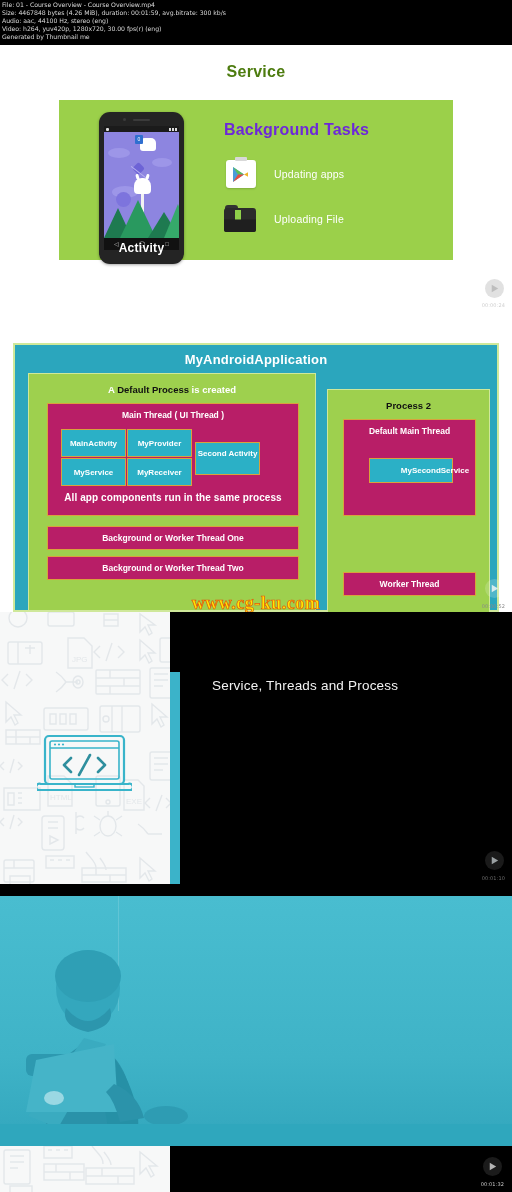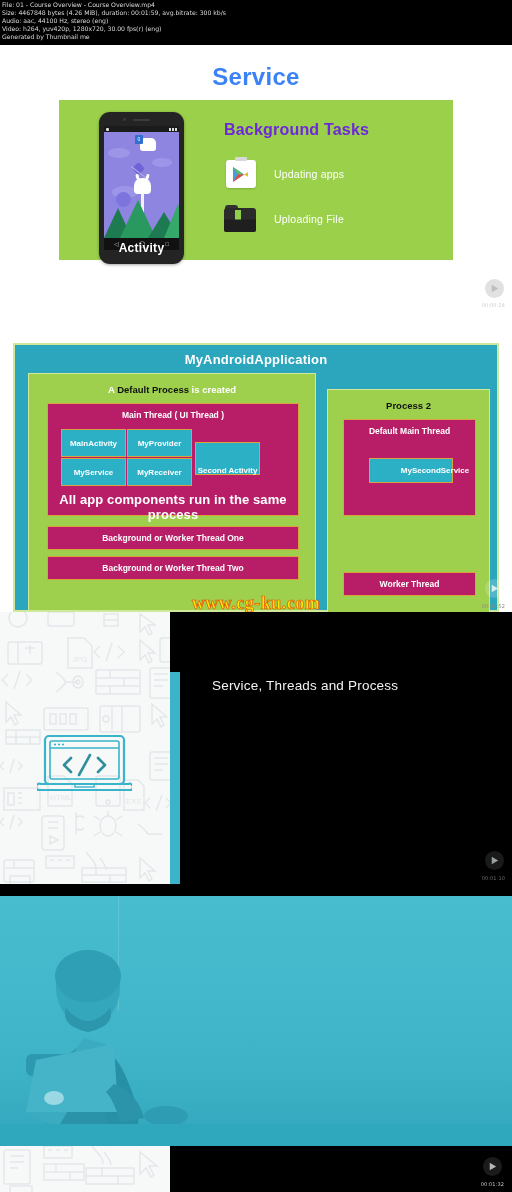--- a/index.html
+++ b/index.html
@@ -31,21 +31,21 @@
   .play-badge svg { width: 11px; height: 11px; display: block; }
   .ts {
     position: absolute; font-family: "DejaVu Sans", sans-serif;
     font-size: 5px; letter-spacing: 0.1px; white-space: nowrap;
   }
 
   
   #p1 { left: 0; top: 45px; width: 512px; height: 267px; background: #ffffff; }
   #p1 .title {
     position: absolute; left: 0; top: 18px; width: 512px; text-align: center;
-    color: #3b82f6; font-size: 24px; font-weight: bold; letter-spacing: .3px;
+    color: #4d7c0f; font-size: 16px; font-weight: bold; letter-spacing: .3px;
   }
   #p1 .greenbox {
     position: absolute; left: 59px; top: 55px; width: 394px; height: 160px;
     background: #9bd04a;
   }
   
   .phone {
     position: absolute; left: 40px; top: 12px; width: 85px; height: 152px;
     background: #242424; border-radius: 11px;
     box-shadow: 0 1px 3px rgba(0,0,0,.35);
@@ -160,25 +160,25 @@
     grid-template-columns: 65px 65px; gap:1px;
   }
   .comp {
     background:#2bb0c6; border:1px solid #d9a23c;
     color:#fff; font-size:8px; font-weight:bold;
     display:flex; align-items:center; justify-content:center; height:28px;
     text-align:center;
   }
   .comp.second {
     position:absolute; left:147px; top:38px; width:65px; height:33px; line-height:11px;
-    display:block; padding-top:22px;
+    display:block; padding-top:5px;
   }
   .all-comp {
     position:absolute; left:0; top:88px; width:100%; text-align:center;
-    color:#fff; font-size:13px; font-weight:bold; letter-spacing:.1px;
+    color:#fff; font-size:10px; font-weight:bold; letter-spacing:.1px;
   }
   .bg-thread { left:18px; top:152px; width:252px; height:24px; }
   .bg-thread2 { left:18px; top:182px; width:252px; height:24px; }
   .def-main { left:15px; top:29px; width:133px; height:97px; }
   .mysecond {
     position:absolute; left:25px; top:38px; width:84px; height:25px;
     background:#2bb0c6; border:1px solid #d9a23c; color:#fff;
     font-size:8px; font-weight:bold; display:flex; align-items:center; justify-content:center;padding-left:48px;
   }
   .worker { left:15px; top:182px; width:133px; height:24px; }

